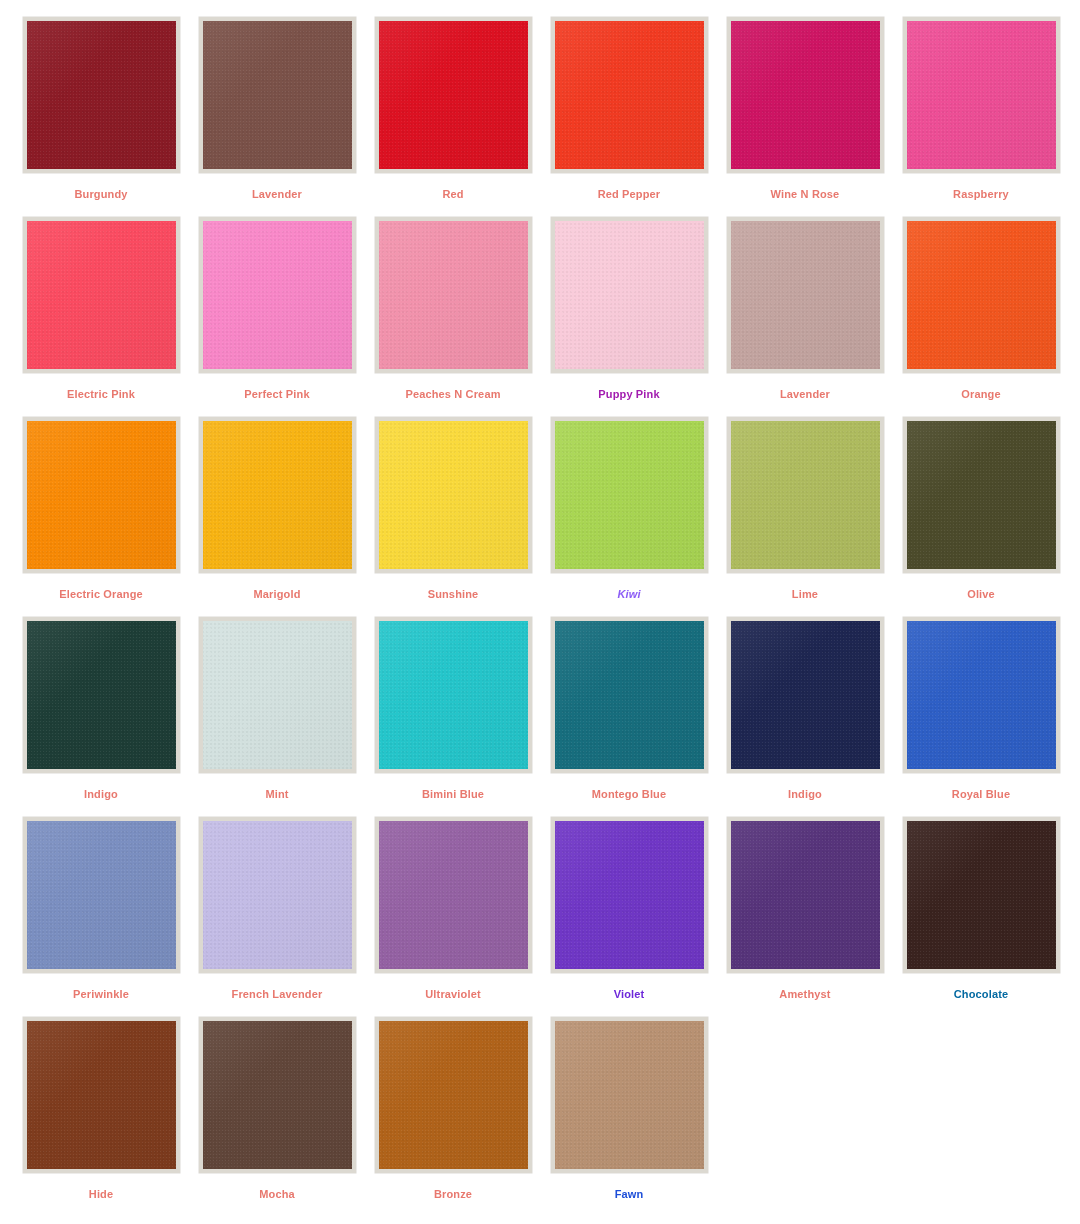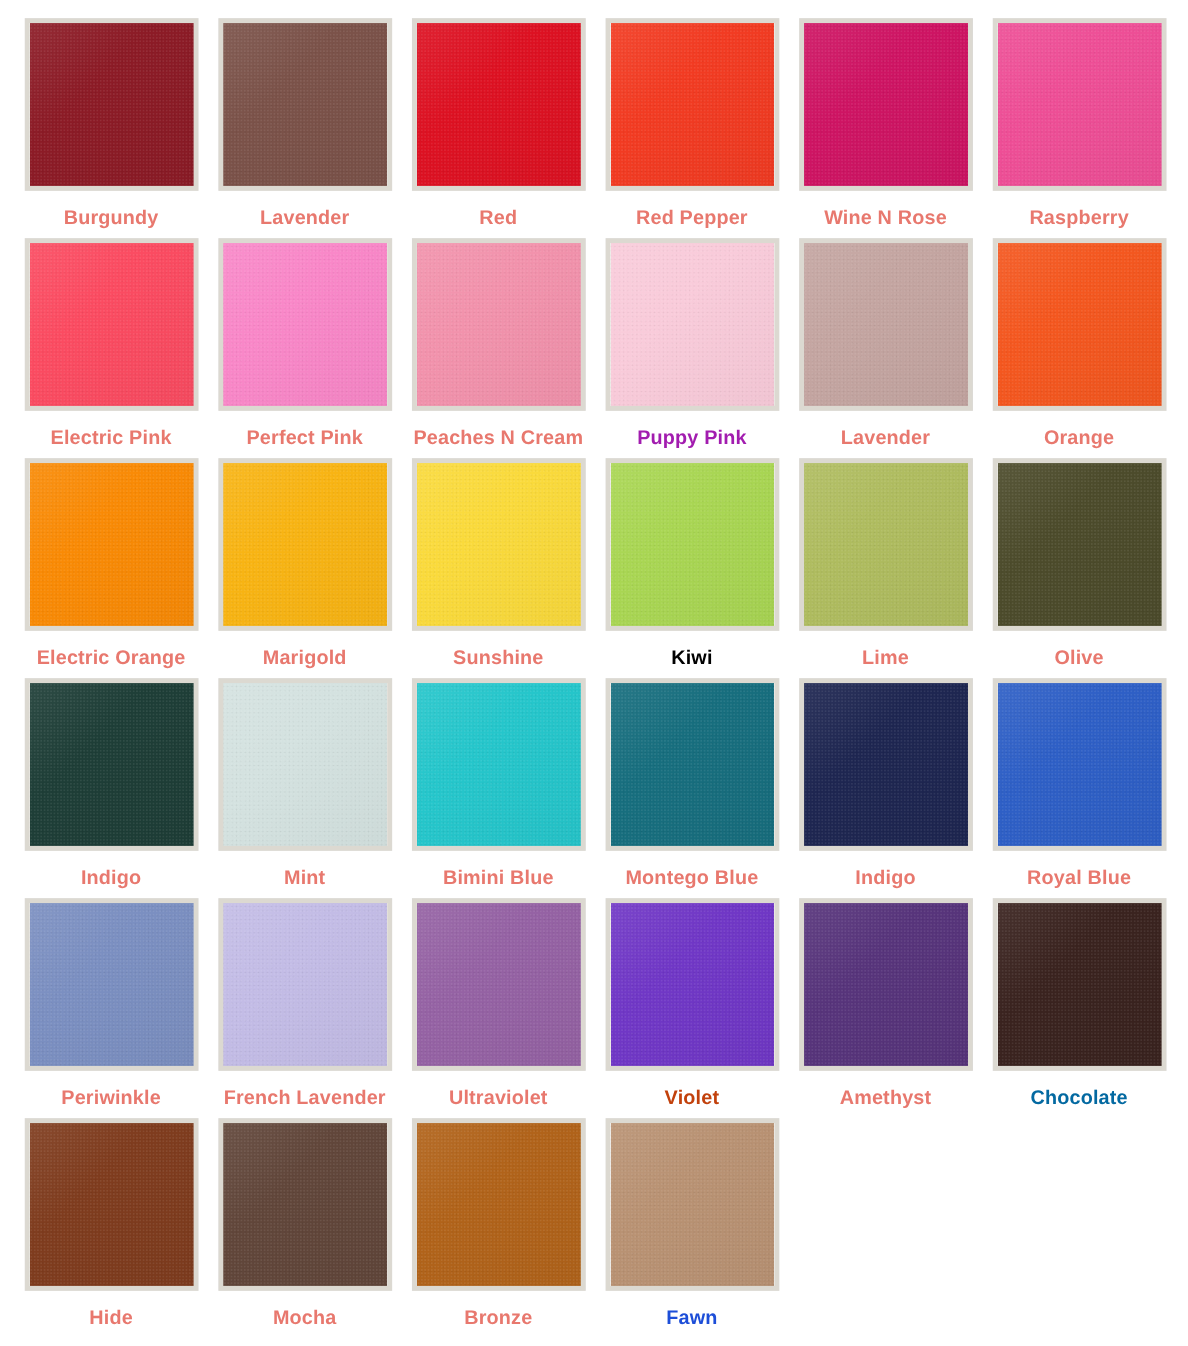--- a/index.html
+++ b/index.html
@@ -61,21 +61,21 @@
     inset: 0;
     pointer-events: none;
     background: linear-gradient(135deg,
                 rgba(255,255,255,0.07) 0%,
                 rgba(255,255,255,0.00) 38%,
                 rgba(0,0,0,0.035) 100%);
   }
 
   .swatch-label {
     margin-top: 16px;
-    font-size: 18px;
+    font-size: 11px;
     font-weight: bold;
     letter-spacing: 0.15px;
     color: #e8786e;
     text-align: center;
     line-height: 1;
     white-space: nowrap;
   }
 </style>
 </head>
 <body>
@@ -184,21 +184,21 @@
         <span class="felt"></span>
         <span class="sheen"></span>
       </div>
       <div class="swatch-label" style="color: rgb(232, 120, 110);">Sunshine</div>
     </div>
     <div class="swatch-cell">
       <div class="swatch-chip" style="background-color: rgb(169, 214, 83); border-color: rgb(220, 217, 209);">
         <span class="felt"></span>
         <span class="sheen"></span>
       </div>
-      <div class="swatch-label" style="color: #000000;">Kiwi</div>
+      <div class="swatch-label" style="color: #8b5cf6; font-style: italic;">Kiwi</div>
     </div>
     <div class="swatch-cell">
       <div class="swatch-chip" style="background-color: rgb(175, 188, 95); border-color: rgb(220, 217, 209);">
         <span class="felt"></span>
         <span class="sheen"></span>
       </div>
       <div class="swatch-label" style="color: rgb(232, 120, 110);">Lime</div>
     </div>
     <div class="swatch-cell">
       <div class="swatch-chip" style="background-color: rgb(76, 75, 43); border-color: rgb(220, 217, 209);">
@@ -268,21 +268,21 @@
         <span class="felt"></span>
         <span class="sheen"></span>
       </div>
       <div class="swatch-label" style="color: rgb(232, 120, 110);">Ultraviolet</div>
     </div>
     <div class="swatch-cell">
       <div class="swatch-chip" style="background-color: rgb(112, 55, 198); border-color: rgb(220, 217, 209);">
         <span class="felt"></span>
         <span class="sheen"></span>
       </div>
-      <div class="swatch-label" style="color: #c2410c;">Violet</div>
+      <div class="swatch-label" style="color: #6d28d9;">Violet</div>
     </div>
     <div class="swatch-cell">
       <div class="swatch-chip" style="background-color: rgb(87, 52, 123); border-color: rgb(220, 217, 209);">
         <span class="felt"></span>
         <span class="sheen"></span>
       </div>
       <div class="swatch-label" style="color: rgb(232, 120, 110);">Amethyst</div>
     </div>
     <div class="swatch-cell">
       <div class="swatch-chip" style="background-color: rgb(58, 35, 31); border-color: rgb(220, 217, 209);">

